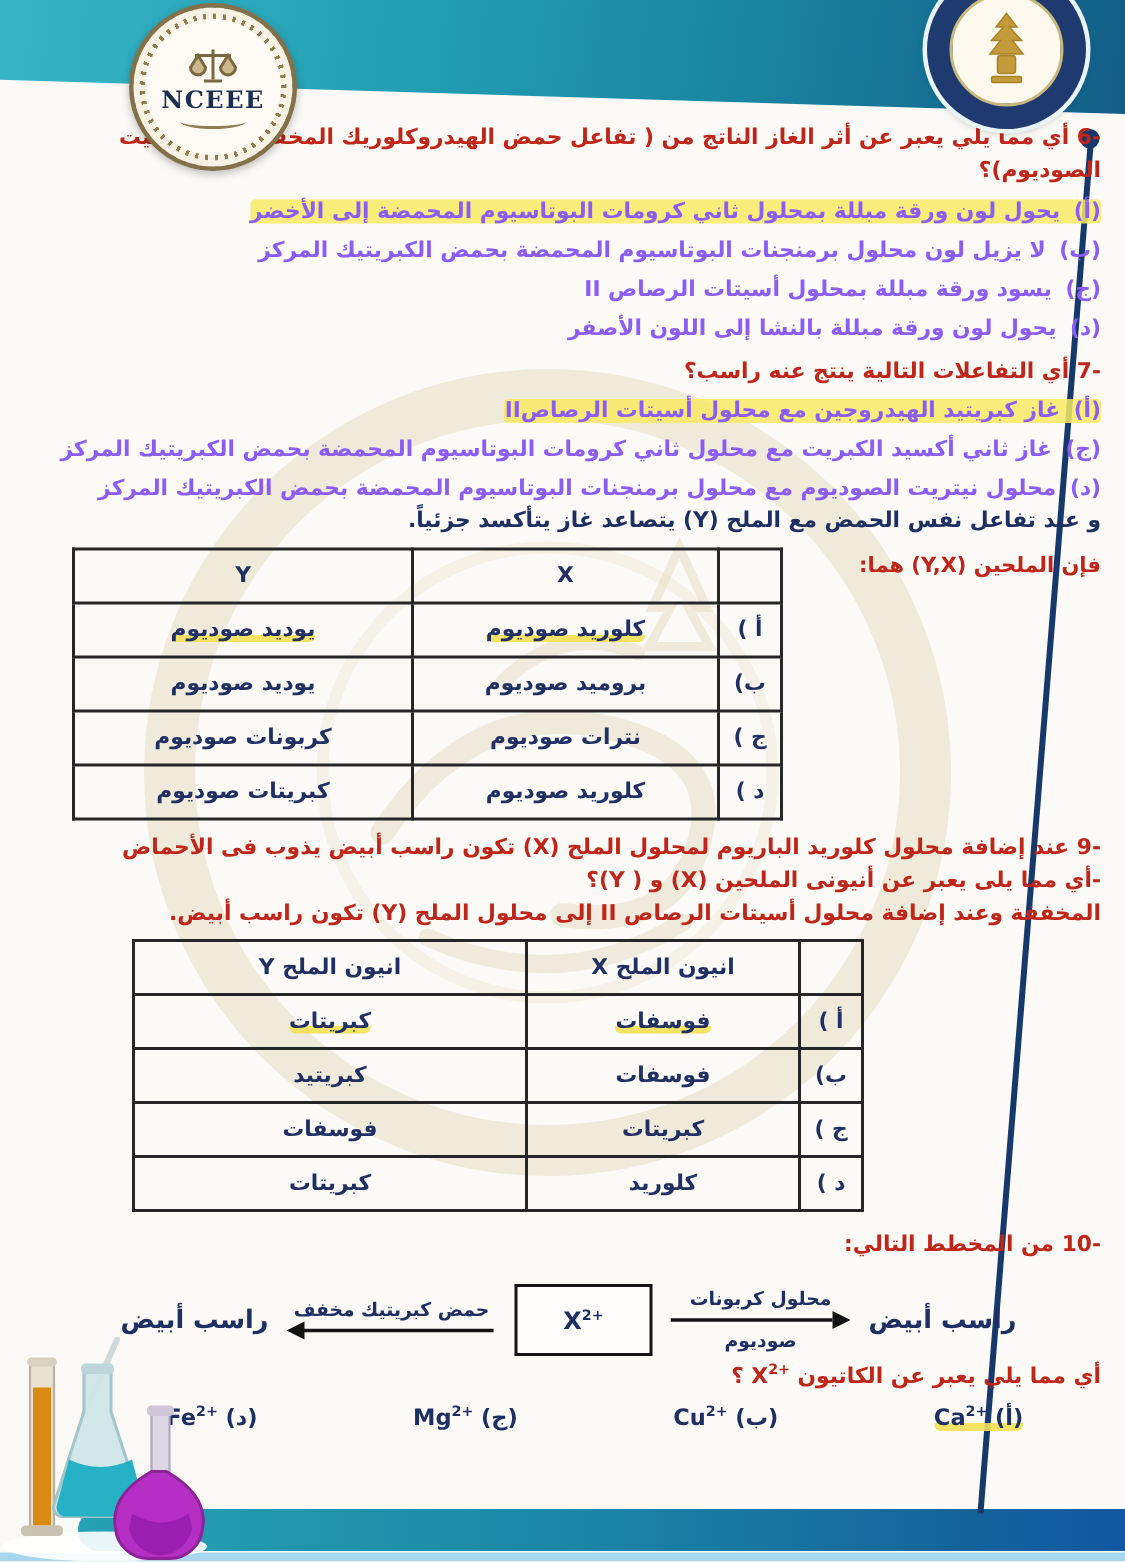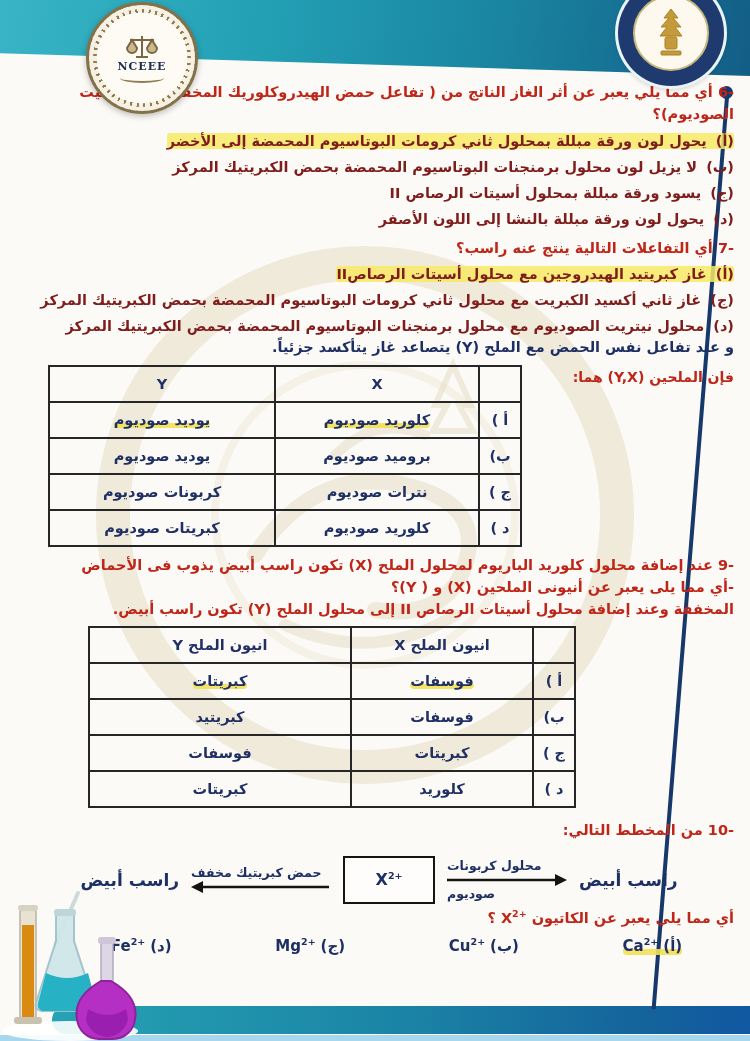--- a/index.html
+++ b/index.html
@@ -20,21 +20,21 @@
     border-radius:50%;
     background:
       radial-gradient(circle at 50% 50%,#fdfbf4 0 60%,transparent 61%),
       repeating-conic-gradient(#8f7d52 0 2.5deg,#f6f1e2 2.5deg 8deg);
     border:3px solid #83714a;
     box-shadow:0 2px 6px rgba(0,0,0,.25), inset 0 0 0 4px #f6f1e2;
     display:flex;flex-direction:column;align-items:center;justify-content:center;
   }
   .seal-nceee .scales{width:34px;height:26px;}
   .seal-nceee .nceee-label{
-    font-size:11px;font-weight:700;color:#1e2d52;letter-spacing:1px;
+    font-size:16px;font-weight:700;color:#1e2d52;letter-spacing:1px;
     font-family:"DejaVu Serif",serif;
   }
   .seal-nceee .arc{width:44px;height:8px;border-bottom:2px solid #8f7d52;border-radius:50%;}
   .seal-ministry{
     position:absolute;right:26px;top:-20px;width:106px;height:106px;z-index:4;
     border-radius:50%;
     background:#1e3a6e;
     box-shadow:0 0 0 3px #e9f4f7,0 2px 6px rgba(0,0,0,.3);
     display:flex;align-items:center;justify-content:center;
   }
@@ -49,41 +49,41 @@
     background:#17386b;z-index:2;}
   .pin-line{position:absolute;top:97px;right:22px;width:3.5px;height:915px;background:#17386b;
     transform:rotate(4.6deg);transform-origin:top center;z-index:2;}
   
   .watermark{position:absolute;left:5px;top:155px;z-index:0;opacity:.6;}
   
   .content{position:absolute;top:82px;right:16px;left:14px;z-index:2;}
   .qstem{color:#bf2518;font-weight:700;font-size:14.5px;line-height:1.5;}
   .qstem.blue{color:#1e2f63;}
   .qnum{direction:ltr;unicode-bidi:isolate;}
-  .opt{color:#7f1d1d;font-weight:700;font-size:14.5px;line-height:1.45;margin-top:5px;}
+  .opt{color:#8b5cf6;font-weight:700;font-size:14.5px;line-height:1.45;margin-top:5px;}
   .opt .letter{margin-left:4px;}
   .hl{background:rgba(247,233,100,.85);border-radius:3px;box-decoration-break:clone;}
   .hl-swoosh{background:linear-gradient(to top,rgba(243,224,84,.9) 0 30%,transparent 30%);
     border-radius:4px;}
   
   .tbl-row8,.tbl-row9{display:flex;align-items:flex-start;margin-top:6px;}
   table{border-collapse:collapse;color:#203064;font-weight:700;font-size:14.5px;
     background:transparent;}
   th,td{border:2px solid #262626;padding:5px 6px;text-align:center;height:24px;}
   .lbl-col{width:28px;}
   .q8-x{width:190px;}  .q8-y{width:212px;}
   .q9-x{width:168px;}  .q9-y{width:248px;}
   .lead8{color:#bf2518;font-weight:700;font-size:14px;width:212px;flex:0 0 auto;
     padding-top:4px;}
   .spacer9{width:158px;flex:0 0 auto;}
   
   .diagram{direction:ltr;display:flex;align-items:center;justify-content:center;
     gap:12px;margin:14px 30px 2px 40px;color:#1e2f63;font-weight:700;}
   .ppt{font-size:17px;white-space:nowrap;}
-  .arrow-stack{display:flex;flex-direction:column;align-items:flex-start;line-height:1.1;}
+  .arrow-stack{display:flex;flex-direction:column;align-items:center;line-height:1.1;}
   .arrow-stack .alabel{font-size:12.5px;white-space:nowrap;}
   .xbox{border:2.5px solid #141414;width:88px;height:44px;display:flex;align-items:center;
     justify-content:center;background:rgba(255,255,255,.65);font-size:16px;}
   .formula{direction:ltr;unicode-bidi:isolate;font-weight:700;}
   .formula sup{font-size:9.5px;}
   .q10-sub{display:flex;gap:5px;align-items:baseline;justify-content:flex-start;
     color:#bf2518;font-weight:700;font-size:14.5px;margin-top:4px;}
   .q10-opts{display:flex;justify-content:space-around;padding-left:45px;margin-top:10px;
     color:#1e2f63;font-weight:700;font-size:15px;}
   .q10-opt{display:flex;gap:5px;align-items:baseline;}

